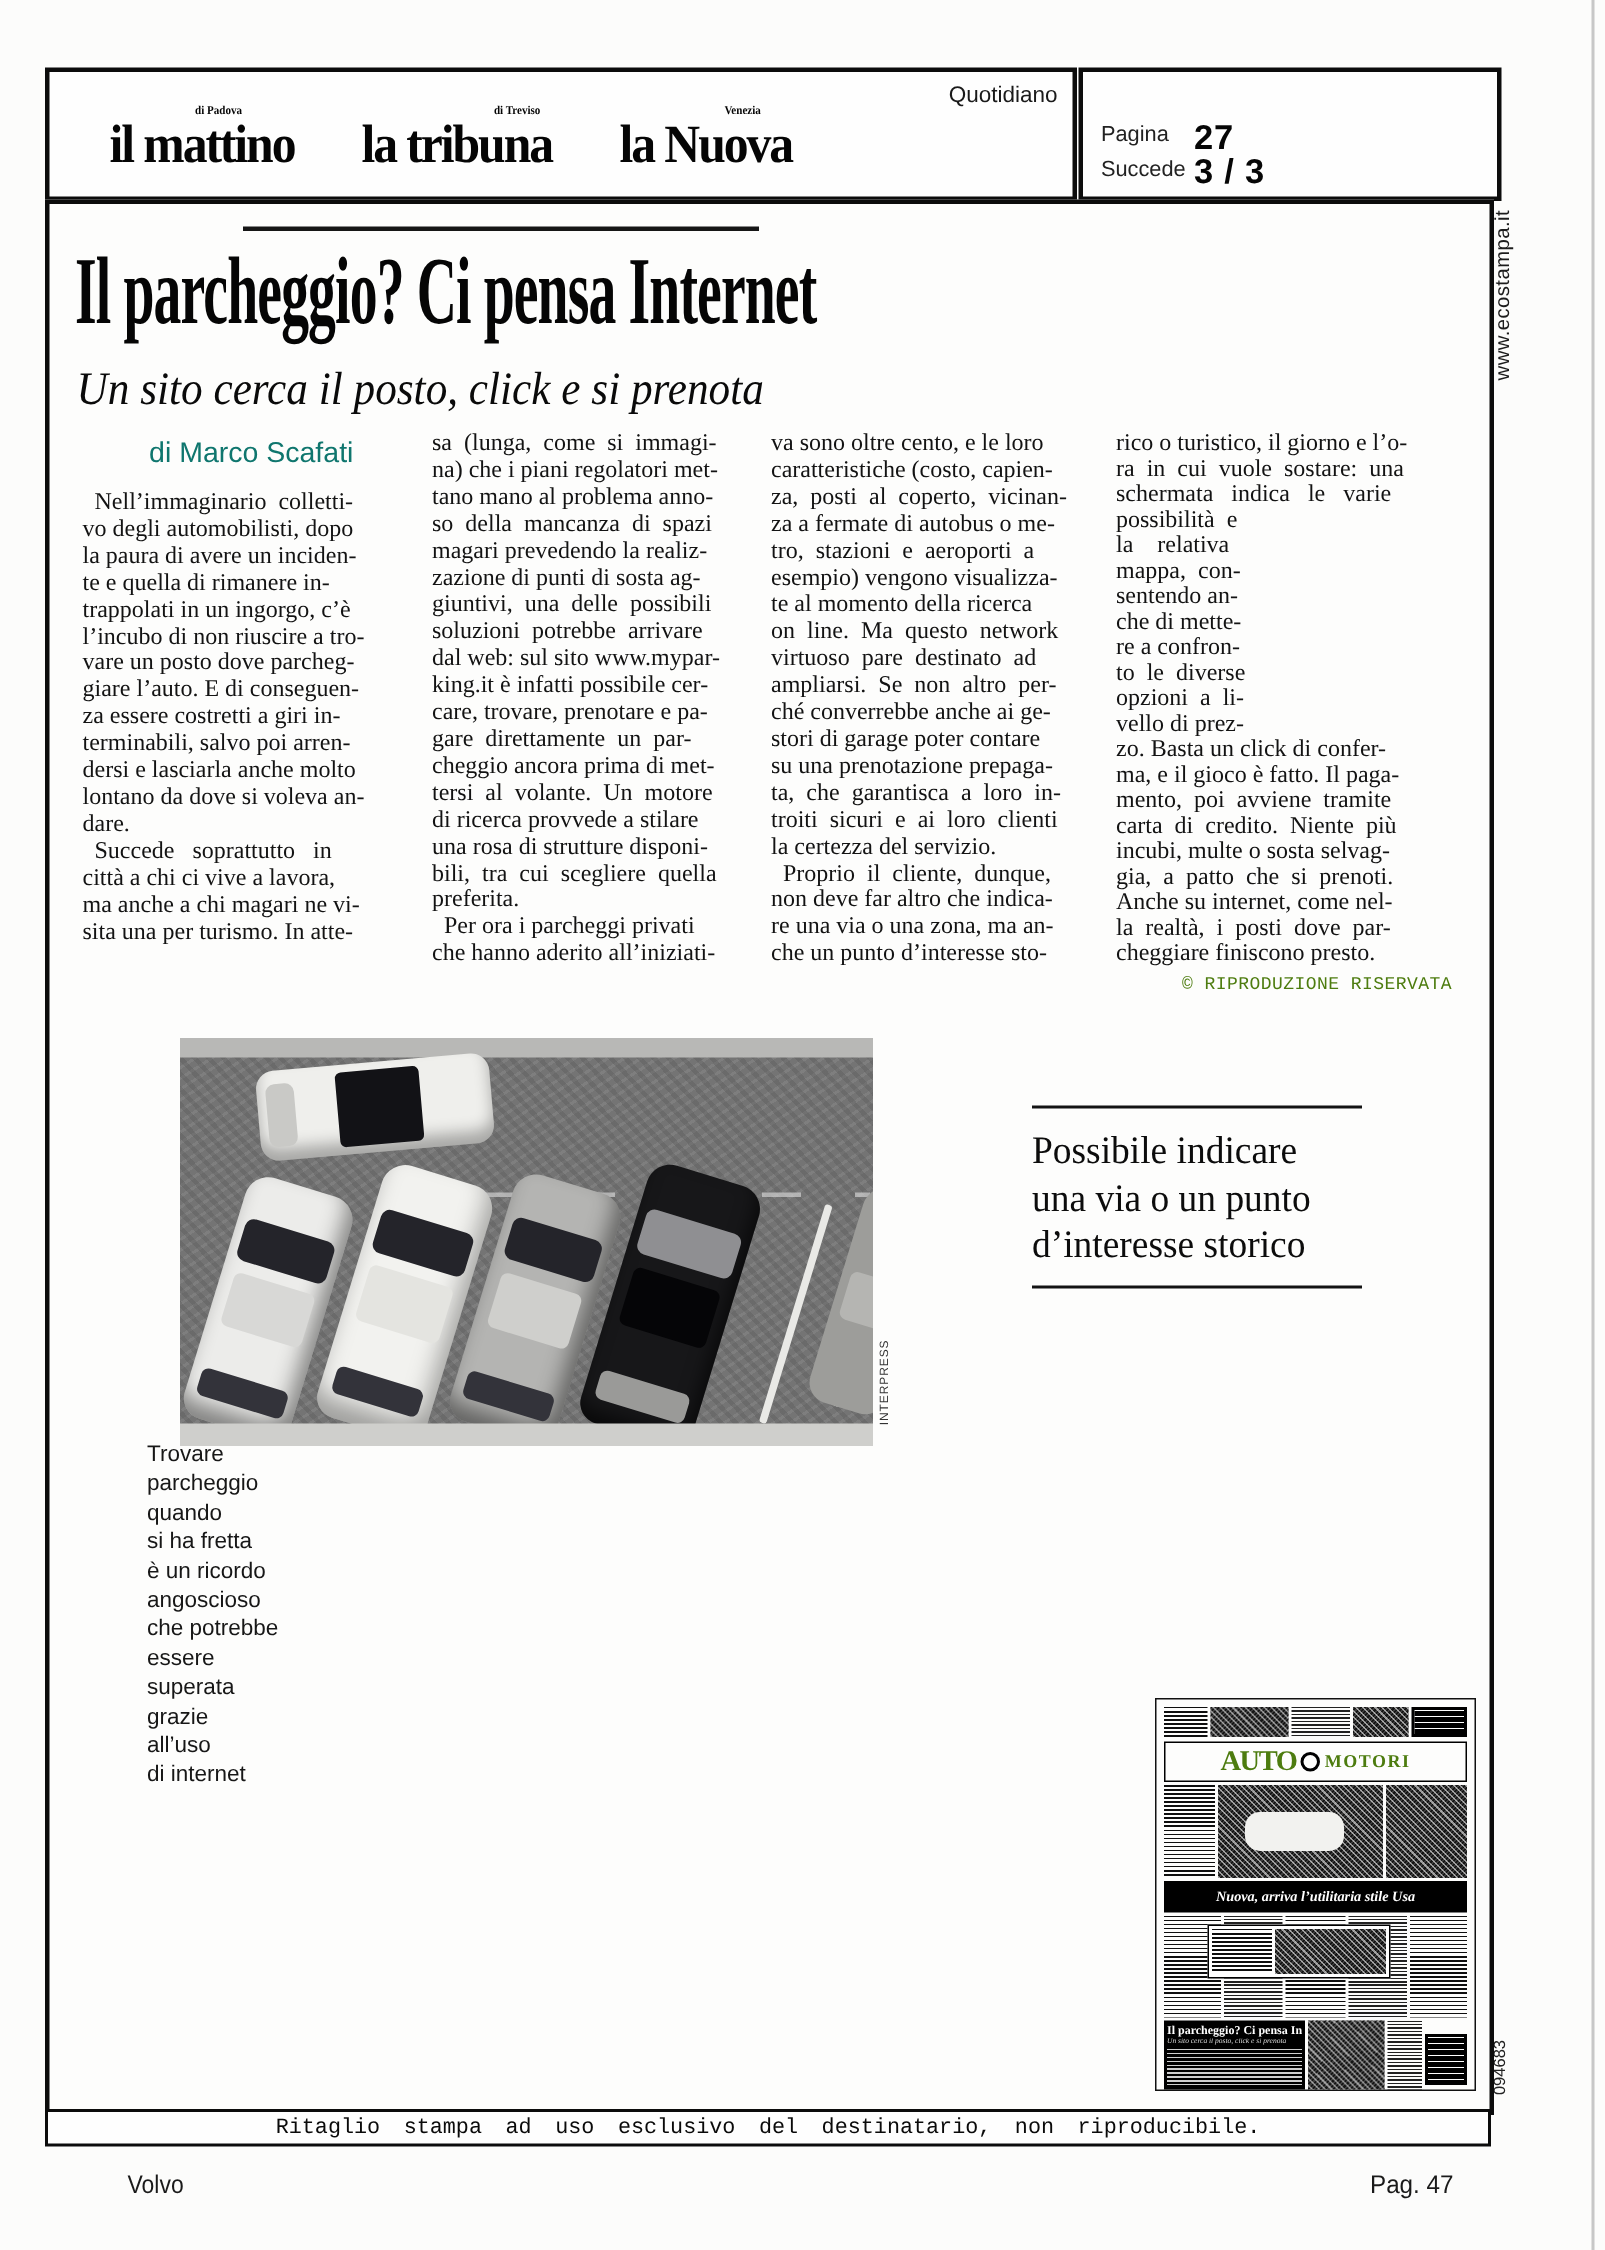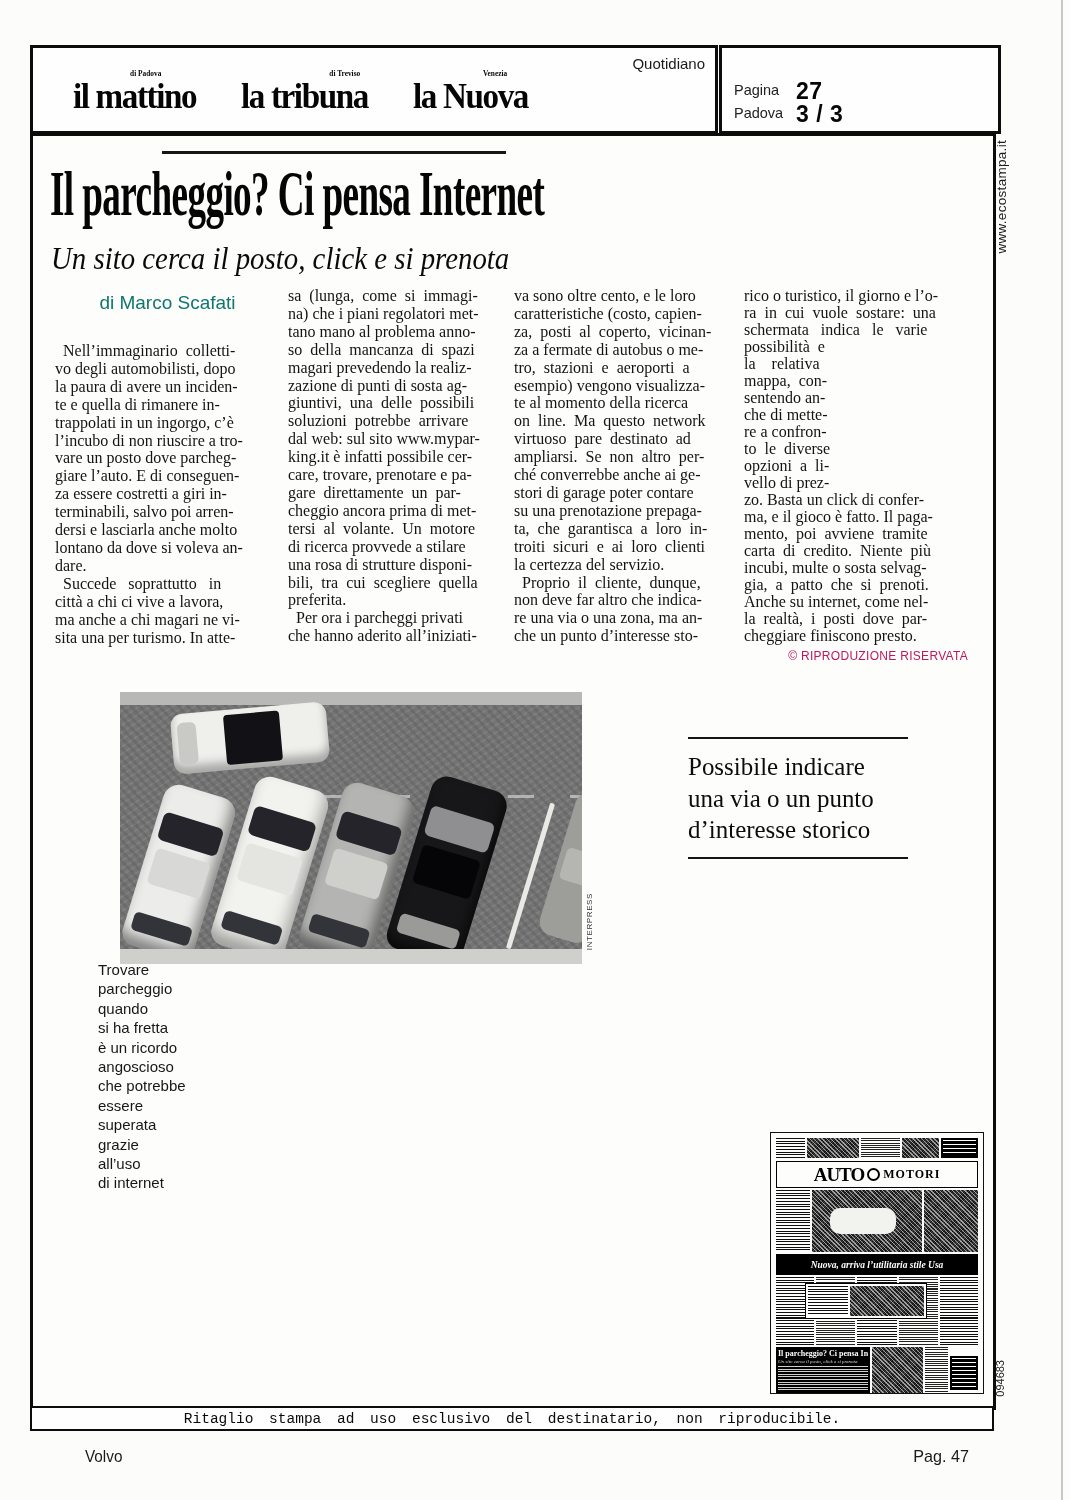--- a/index.html
+++ b/index.html
@@ -22,25 +22,25 @@
   .ecostampa{left:994px;top:140px;font-size:13.5px;letter-spacing:.3px;}
   .barcode-num{left:994px;top:1360px;font-size:11px;color:#222;}
   .scan-edge{left:1061px;top:0;width:2px;height:1500px;background:#b5b5b5;opacity:.75;}
   
   .frame{left:30px;top:133px;width:960px;height:1271px;border:3px solid #0c0c0c;background:#fdfdfc;}
   .headline-rule{left:162px;top:151px;width:344px;height:3px;background:#161616;}
   .headline{left:50px;top:160px;font-family:"Liberation Serif",serif;font-weight:700;font-size:64px;line-height:68px;letter-spacing:-1px;color:#050505;transform:scaleX(.58);transform-origin:left top;white-space:nowrap;}
   .subhead{left:51px;top:241px;font-family:"Liberation Serif",serif;font-style:italic;font-size:31px;color:#0a0a0a;transform:scaleX(.93);transform-origin:left top;white-space:nowrap;}
   .byline{left:55px;top:292px;width:225px;text-align:center;font-size:19px;color:#0f766e;}
   .col{font-family:"Liberation Serif",serif;font-size:16px;line-height:17.9px;color:#131313;white-space:pre;}
-  .col1{left:55px;top:326px;margin-top:16px;}
+  .col1{left:55px;top:326px;}
   .col2{left:288px;top:287px;}
   .col3{left:514px;top:287px;}
   .col4{left:744px;top:287px;line-height:17px;}
-  .copyright{left:744px;top:649px;width:224px;text-align:right;font-size:12px;letter-spacing:.3px;color:#be185d;}
+  .copyright{left:744px;top:649px;width:224px;text-align:right;font-size:12px;letter-spacing:.3px;color:#4d7c0f;font-family:Liberation Mono, monospace;}
   
   .photo{left:120px;top:692px;width:462px;height:272px;background:#747474;overflow:hidden;
     background-image:repeating-linear-gradient(47deg,rgba(88,88,88,.35) 0 3px,transparent 3px 7px),
                      repeating-linear-gradient(-33deg,rgba(150,150,150,.3) 0 2px,transparent 2px 6px);}
   .ph-top{position:absolute;left:0;top:0;width:100%;height:13px;background:#b8b8b6;}
   .ph-bottom{position:absolute;left:0;bottom:0;width:100%;height:15px;background:#cfcfcc;}
   .lane{position:absolute;left:140px;top:103px;width:320px;height:3px;background-image:repeating-linear-gradient(90deg,rgba(215,215,215,.65) 0 26px,transparent 26px 62px);}
   .bay{position:absolute;width:5px;height:152px;background:#e9e9e6;transform:rotate(17deg);top:108px;border-radius:2px;}
   .bay1{left:142px;} .bay2{left:232px;} .bay3{left:320px;} .bay4{left:408px;} .bay5{left:452px;height:120px;top:128px;}
   .car{position:absolute;border-radius:16px 16px 14px 14px;transform:rotate(17deg);}
@@ -66,21 +66,21 @@
   .pq-rule{width:220px;height:2px;background:#141414;}
   .pq-top{left:688px;top:737px;} .pq-bot{left:688px;top:857px;}
   .pullquote{left:688px;top:751px;font-family:"Liberation Serif",serif;font-size:26px;line-height:31.5px;color:#0c0c0c;white-space:pre;transform:scaleX(.96);transform-origin:left top;}
   
   .thumb{left:770px;top:1132px;width:214px;height:262px;border:1.5px solid #111;background:#fdfdfc;padding:5px;box-sizing:border-box;overflow:hidden;}
   .nz{background-image:repeating-linear-gradient(180deg,#0e0e0e 0 1px,transparent 1px 2.7px);}
   .nz2{background-image:repeating-linear-gradient(180deg,#222 0 1px,transparent 1px 2.3px);}
   .dither{background-color:#3c3c3c;background-image:repeating-linear-gradient(45deg,rgba(255,255,255,.55) 0 1px,transparent 1px 3px),repeating-linear-gradient(-45deg,rgba(0,0,0,.65) 0 1px,transparent 1px 2px);}
   .bbox{background:repeating-linear-gradient(180deg,#fff 0 1px,#000 1px 4px);border:2px solid #000;}
   .trow{display:flex;gap:2px;}
-  .tn-mast{margin-top:3px;height:25px;border:1.5px solid #000;display:flex;align-items:center;justify-content:center;gap:3px;font-family:"Liberation Serif",serif;font-weight:700;color:#000000;}
+  .tn-mast{margin-top:3px;height:25px;border:1.5px solid #000;display:flex;align-items:center;justify-content:center;gap:3px;font-family:"Liberation Serif",serif;font-weight:700;color:#4d7c0f;}
   .tn-auto{font-size:19px;letter-spacing:-1px;}
   .tn-ring{width:9px;height:9px;border:2.5px solid #000;border-radius:50%;}
   .tn-motori{font-size:12px;letter-spacing:1px;}
   .tn-headline{margin-top:2px;height:21px;background:#000;color:#fff;font-family:"Liberation Serif",serif;font-style:italic;font-weight:700;font-size:9.5px;display:flex;align-items:center;justify-content:center;white-space:nowrap;overflow:hidden;}
   .tn-inset{position:absolute;left:34px;top:150px;width:122px;height:36px;background:#fff;border:1px solid #000;display:flex;gap:2px;padding:2px;box-sizing:border-box;}
   .tn-mini-head{background:#000;color:#fff;width:94px;padding:2px 2px;box-sizing:border-box;}
   .tn-mini-head .t1{font-family:"Liberation Serif",serif;font-weight:700;font-size:8px;white-space:nowrap;overflow:hidden;display:block;}
   .tn-mini-head .t2{font-family:"Liberation Serif",serif;font-style:italic;font-size:5px;white-space:nowrap;overflow:hidden;display:block;color:#ddd;margin-top:1px;}
   
   .strip{left:30px;top:1406px;width:960px;height:21px;border:2px solid #0c0c0c;background:#fefefe;display:flex;align-items:center;justify-content:center;font-family:"Liberation Mono",monospace;font-size:14.5px;word-spacing:7px;color:#0a0a0a;white-space:nowrap;}
@@ -107,21 +107,21 @@
     </div>
   </div>
 </div>
 
 <div class="abs data-box">
   <div class="meta-row row2">
     <span class="lbl">Pagina</span>
     <span class="val">27</span>
   </div>
   <div class="meta-row row3">
-    <span class="lbl">Padova</span>
+    <span class="lbl">Succede</span>
     <span class="val">3 / 3</span>
   </div>
 </div>
 
 <div class="abs vtext ecostampa">www.ecostampa.it</div>
 <div class="abs vtext barcode-num">094683</div>
 <div class="abs scan-edge"></div>
 
 <div class="abs frame"></div>
 

